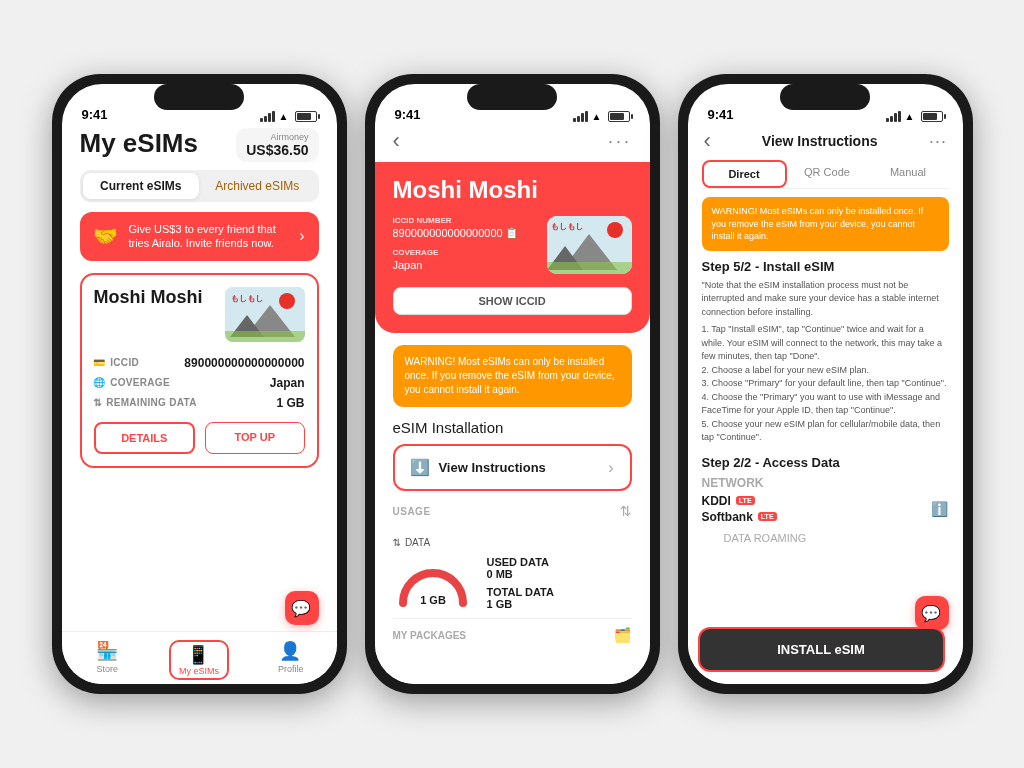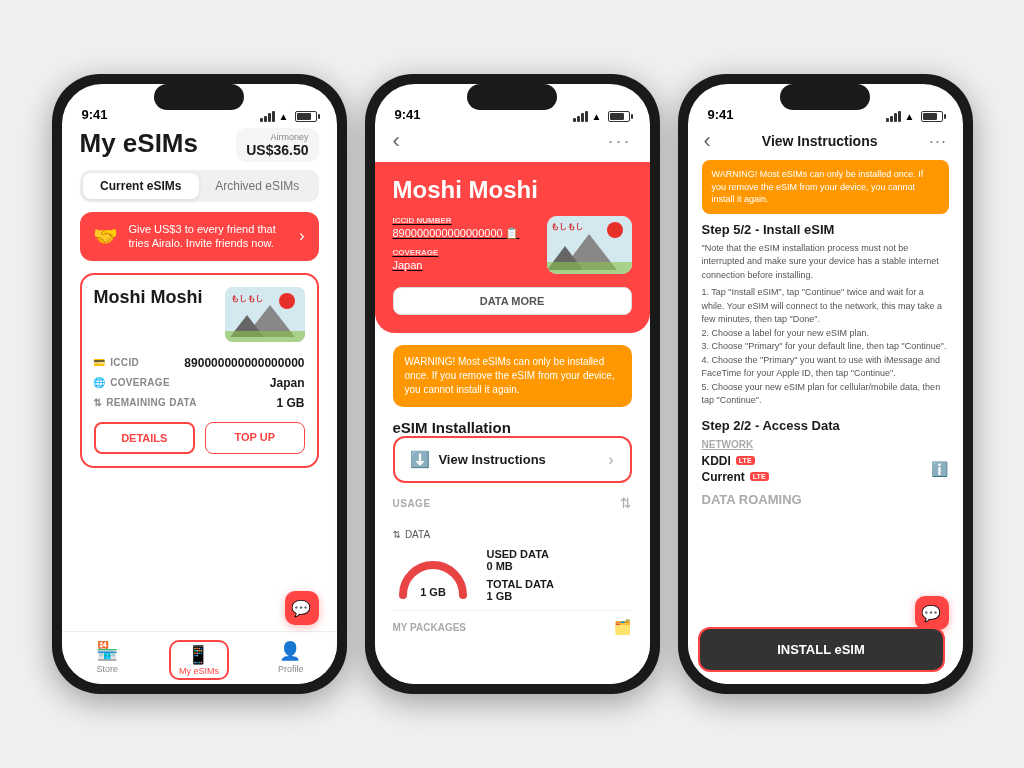--- a/index.html
+++ b/index.html
@@ -114,21 +114,21 @@
       border-radius: 10px;
       padding: 3px;
     }
     .p1-tab {
       flex: 1;
       text-align: center;
       padding: 6px 0;
       border-radius: 8px;
       font-size: 12px;
       font-weight: 500;
-      color: #737373;
+      color: #a16207;
     }
     .p1-tab.active {
       background: #fff;
       color: #1a1a1a;
       font-weight: 600;
       box-shadow: 0 1px 4px rgba(0,0,0,0.1);
     }
     .p1-promo {
       margin: 0 18px 12px;
       background: #ff4444;
@@ -257,21 +257,21 @@
       padding: 14px 18px 18px;
       border-radius: 0 0 20px 20px;
       margin-bottom: 12px;
     }
     .p2-esim-title { font-size: 24px; font-weight: 800; color: #fff; margin-bottom: 12px; }
     .p2-card-container {
       display: flex;
       justify-content: space-between;
       align-items: flex-start;
     }
-    .p2-info { flex: 1; text-decoration: underline; }
+    .p2-info { flex: 1; }
     .p2-field-label { font-size: 8px; font-weight: 700; text-transform: uppercase; color: rgba(255,255,255,0.8); margin-bottom: 2px; }
     .p2-field-val { font-size: 11px; color: #fff; font-weight: 500; margin-bottom: 8px; }
     .p2-card-thumb {
       width: 85px;
       height: 58px;
       border-radius: 10px;
       background: linear-gradient(135deg, #f5f5f5 0%, #ddd 100%);
       display: flex;
       align-items: center;
       justify-content: center;
@@ -296,21 +296,21 @@
       background: #ff9800;
       border-radius: 10px;
       padding: 10px 12px;
       font-size: 10px;
       color: #fff;
       line-height: 1.4;
     }
     .p2-installation {
       margin: 0 18px 12px;
     }
-    .p2-section-title { font-size: 15px; font-weight: 700; color: #1a1a1a; }
+    .p2-section-title { font-size: 15px; font-weight: 400; color: #1a1a1a; margin-bottom: 8px; }
     .p2-view-instructions {
       border: 2px solid #ff4444;
       border-radius: 12px;
       padding: 12px 16px;
       display: flex;
       align-items: center;
       justify-content: space-between;
       cursor: pointer;
     }
     .p2-vi-left { display: flex; align-items: center; gap: 8px; }
@@ -410,21 +410,21 @@
     }
     .p3-body {
       flex: 1;
       overflow: hidden;
       padding: 0 14px;
     }
     .p3-step-title { font-size: 13px; font-weight: 700; color: #1a1a1a; margin-bottom: 5px; }
     .p3-step-text { font-size: 9px; color: #555; line-height: 1.5; margin-bottom: 10px; }
     .p3-step2-title { font-size: 13px; font-weight: 700; color: #1a1a1a; margin-bottom: 6px; }
     .p3-network-section { margin-bottom: 8px; }
-    .p3-field-label { font-size: 10px; font-weight: 700; text-transform: uppercase; color: #aaa; margin-bottom: 4px; text-decoration: underline; }
+    .p3-field-label { font-size: 12px; font-weight: 700; text-transform: uppercase; color: #aaa; margin-bottom: 4px; }
     .p3-network-row {
       display: flex;
       align-items: center;
       justify-content: space-between;
     }
     .p3-network-items { display: flex; flex-direction: column; gap: 2px; }
     .p3-network-item {
       display: flex;
       align-items: center;
       gap: 5px;
@@ -436,21 +436,21 @@
       background: #ff4444;
       color: #fff;
       font-size: 7px;
       font-weight: 700;
       padding: 1px 3px;
       border-radius: 3px;
     }
     .p3-info-icon { font-size: 14px; color: #ccc; }
     .p3-apn-section { margin-bottom: 8px; }
     .p3-apn-val { font-size: 12px; font-weight: 700; color: #1a1a1a; }
-    .p3-roaming-label { font-size: 13px; font-weight: 700; text-transform: uppercase; color: #aaa; margin-bottom: 4px; }
+    .p3-roaming-label { font-size: 11px; font-weight: 400; text-transform: uppercase; color: #aaa; margin-bottom: 4px; margin-left: 22px; }
     .p3-install-btn {
       position: absolute;
       bottom: 0;
       left: 0;
       right: 8px;
       margin: 0 10px 12px;
       background: #333;
       border: 2.5px solid #ff4444;
       border-radius: 12px;
       padding: 13px 0;
@@ -641,21 +641,21 @@
               <svg viewBox="0 0 85 58" width="85" height="58" xmlns="http://www.w3.org/2000/svg">
                 <rect width="85" height="58" fill="#d4e8f0"></rect>
                 <circle cx="68" cy="14" r="8" fill="#e8302a"></circle>
                 <polygon points="15,54 42,18 70,54" fill="#888"></polygon>
                 <polygon points="0,54 18,30 36,54" fill="#666"></polygon>
                 <rect x="0" y="46" width="85" height="12" fill="#8bc34a" opacity="0.6"></rect>
                 <text x="4" y="13" font-size="8" font-weight="800" fill="#cc2222" font-family="sans-serif">もしもし</text>
               </svg>
             </div>
           </div>
-          <div class="p2-show-more-btn">DATA MORE</div>
+          <div class="p2-show-more-btn">SHOW ICCID</div>
         </div>
 
         <div class="p2-warning">WARNING! Most eSIMs can only be installed once. If you remove the eSIM from your device, you cannot install it again.</div>
 
         <div class="p2-installation">
           <div class="p2-section-title">eSIM Installation</div>
           <div class="p2-view-instructions">
             <div class="p2-vi-left">
               <span class="p2-vi-icon">⬇️</span>
               <span class="p2-vi-text">View Instructions</span>
@@ -723,20 +723,25 @@
       </div>
 
       <div class="phone3-content">
 
         <div class="p3-top-bar">
           <span class="p3-back">‹</span>
           <span class="p3-title">View Instructions</span>
           <span class="p3-dots">···</span>
         </div>
 
+        <div class="p3-tabs">
+          <div class="p3-tab active p3-tab-highlight">Direct</div>
+          <div class="p3-tab">QR Code</div>
+          <div class="p3-tab">Manual</div>
+        </div>
 
         <div class="p3-warning">WARNING! Most eSIMs can only be installed once. If you remove the eSIM from your device, you cannot install it again.</div>
 
         <div class="p3-body">
 
           <div class="p3-step-title">Step 5/2 - Install eSIM</div>
           <div class="p3-step-text">
             <div>"Note that the eSIM installation process must not be interrupted and make sure your device has a stable internet connection before installing.</div>
             <div style="margin-top:4px">
               1. Tap "Install eSIM", tap "Continue" twice and wait for a while. Your eSIM will connect to the network, this may take a few minutes, then tap "Done".<br>
@@ -751,21 +756,21 @@
 
           <div class="p3-network-section">
             <div class="p3-field-label">NETWORK</div>
             <div class="p3-network-row">
               <div class="p3-network-items">
                 <div class="p3-network-item">
                   <span>KDDI</span>
                   <span class="p3-lte-badge">LTE</span>
                 </div>
                 <div class="p3-network-item">
-                  <span>Current</span>
+                  <span>Softbank</span>
                   <span class="p3-lte-badge">LTE</span>
                 </div>
               </div>
               <span class="p3-info-icon">ℹ️</span>
             </div>
           </div>
 
 
           <div class="p3-roaming-label">DATA ROAMING</div>
         </div>

